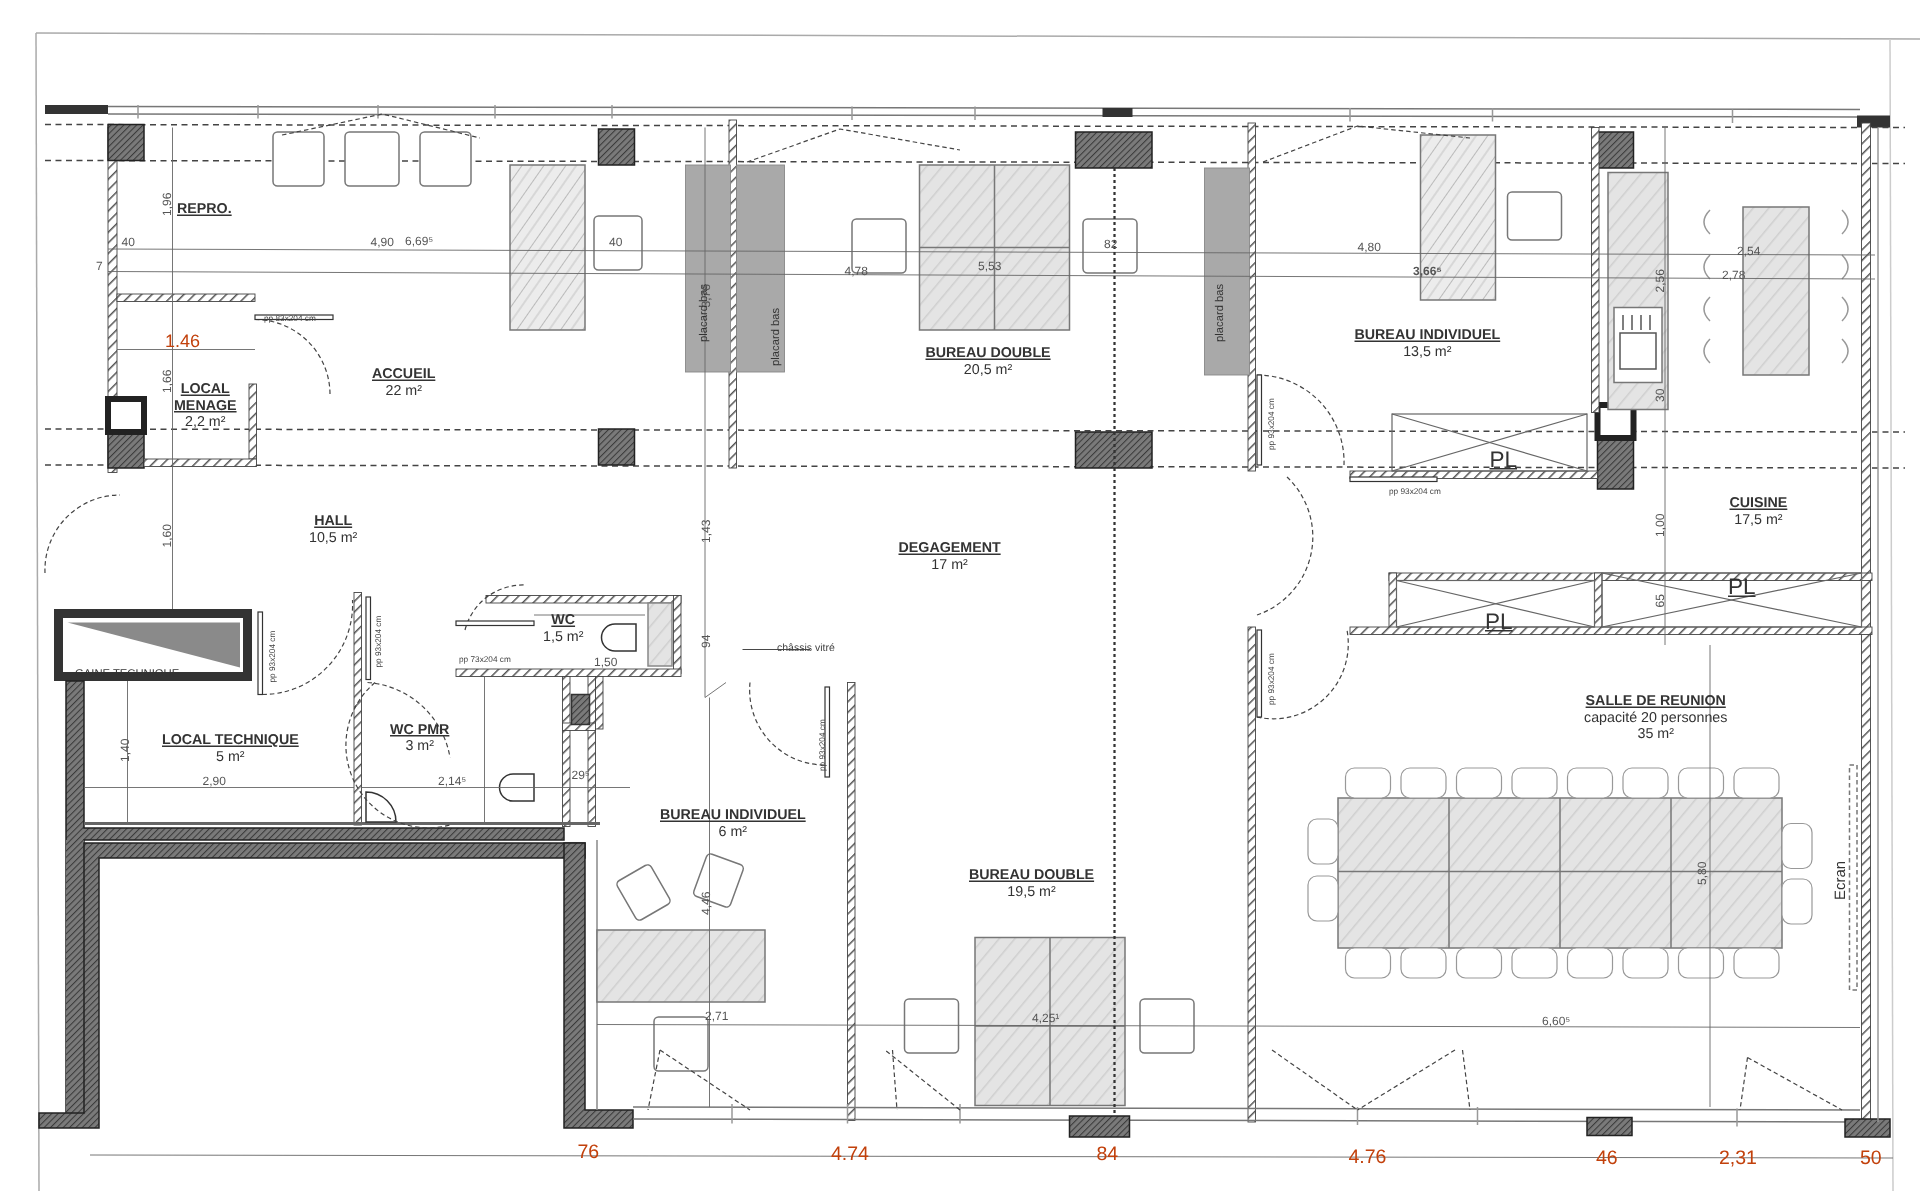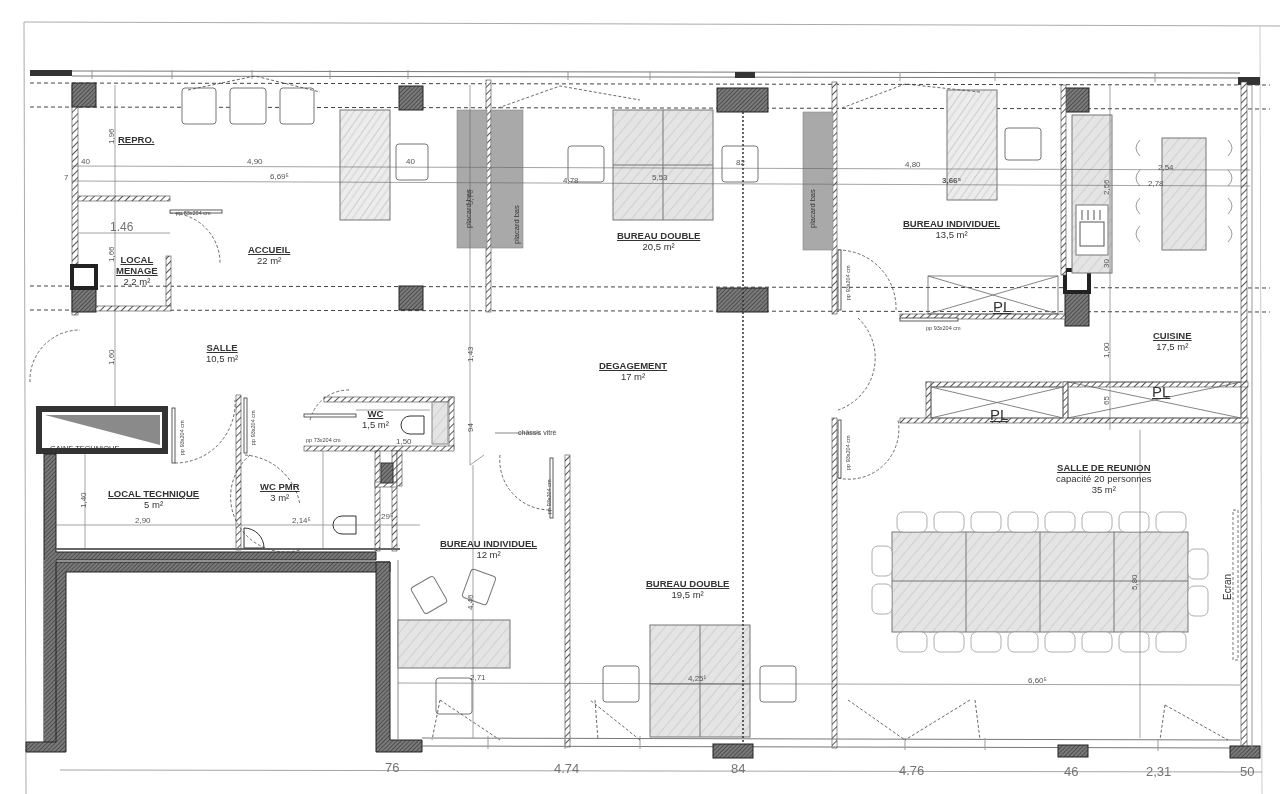--- a/index.html
+++ b/index.html
@@ -4,21 +4,21 @@
 <style>
   html, body { margin:0; padding:0; background:#ffffff; }
   body { width:1280px; height:794px; position:relative; overflow:hidden;
          font-family:"Liberation Sans", sans-serif; color:#222; }
   #plan { position:absolute; left:0; top:0; }
   .lbl { position:absolute; text-align:center; font-size:9.5px; line-height:11px; white-space:nowrap; }
   .lbl .t { font-weight:bold; text-decoration:underline; display:block; color:#333; }
   .lbl .a { display:block; color:#333; }
   .dim { position:absolute; font-size:8px; color:#555; white-space:nowrap; }
   .dimv { position:absolute; font-size:8px; color:#555; white-space:nowrap; transform:rotate(-90deg); transform-origin:left top; }
-  .bdim { position:absolute; font-size:13px; color:#737373; white-space:nowrap; }
+  .bdim { position:absolute; font-size:13px; color:#c2410c; white-space:nowrap; }
   .tiny { position:absolute; font-size:5.5px; color:#444; white-space:nowrap; }
   .tinyv { position:absolute; font-size:5.5px; color:#444; white-space:nowrap; transform:rotate(-90deg); transform-origin:left top; }
   .pl { position:absolute; font-size:15px; color:#333;text-decoration:underline; }
   .plac { position:absolute; font-size:7.5px; color:#333; transform:rotate(-90deg); transform-origin:left top; white-space:nowrap; }
 </style>
 </head>
 <body>
 
 <svg id="plan" width="1280" height="794" viewBox="0 0 1280 794">
   <defs>
@@ -312,21 +312,21 @@
 <div class="lbl" style="left:248px;top:244px;">
   <span class="t">ACCUEIL</span>
   <span class="a">22 m²</span>
 </div>
 <div class="lbl" style="left:116px;top:254px;">
   <span class="t">LOCAL</span>
   <span class="t">MENAGE</span>
   <span class="a">2,2 m²</span>
 </div>
 <div class="lbl" style="left:206px;top:342px;">
-  <span class="t">SALLE</span>
+  <span class="t">HALL</span>
   <span class="a">10,5 m²</span>
 </div>
 <div class="lbl" style="left:50px;top:443px;font-size:7.5px;color:#333;">
   <span>GAINE TECHNIQUE</span>
 </div>
 <div class="lbl" style="left:108px;top:488px;">
   <span class="t">LOCAL TECHNIQUE</span>
   <span class="a">5 m²</span>
 </div>
 <div class="lbl" style="left:362px;top:408px;">
@@ -353,21 +353,21 @@
   <span class="t">CUISINE</span>
   <span class="a">17,5 m²</span>
 </div>
 <div class="lbl" style="left:1056px;top:462px;">
   <span class="t">SALLE DE REUNION</span>
   <span class="a">capacité 20 personnes</span>
   <span class="a">35 m²</span>
 </div>
 <div class="lbl" style="left:440px;top:538px;">
   <span class="t">BUREAU INDIVIDUEL</span>
-  <span class="a">12 m²</span>
+  <span class="a">6 m²</span>
 </div>
 <div class="lbl" style="left:646px;top:578px;">
   <span class="t">BUREAU DOUBLE</span>
   <span class="a">19,5 m²</span>
 </div>
 
 <div class="pl" style="left:993px;top:298px;">PL</div>
 <div class="pl" style="left:990px;top:406px;">PL</div>
 <div class="pl" style="left:1152px;top:383px;">PL</div>
 
@@ -385,21 +385,21 @@
 <div class="tinyv" style="left:546px;top:514px;">pp 93x204 cm</div>
 <div class="tinyv" style="left:845px;top:300px;">pp 93x204 cm</div>
 <div class="tinyv" style="left:845px;top:470px;">pp 93x204 cm</div>
 
 <div class="dimv" style="left:107px;top:144px;">1,96</div>
 <div class="bdim" style="left:110px;top:220px;font-size:12px;">1.46</div>
 <div class="dimv" style="left:107px;top:262px;">1,66</div>
 <div class="dimv" style="left:107px;top:365px;">1,60</div>
 <div class="dimv" style="left:79px;top:508px;">1,40</div>
 <div class="dim" style="left:247px;top:157px;">4,90</div>
-<div class="dim" style="left:270px;top:172px;">6,69⁵</div>
+<div class="dim" style="left:270px;top:156px;">6,69⁵</div>
 <div class="dim" style="left:81px;top:157px;">40</div>
 <div class="dim" style="left:406px;top:157px;">40</div>
 <div class="dim" style="left:64px;top:173px;">7</div>
 <div class="dim" style="left:563px;top:158px;margin-top:18px;">4,78</div>
 <div class="dim" style="left:652px;top:173px;">5,53</div>
 <div class="dim" style="left:736px;top:158px;">82</div>
 <div class="dimv" style="left:466px;top:205px;">3,76</div>
 <div class="dim" style="left:905px;top:160px;">4,80</div>
 <div class="dim" style="left:942px;top:176px;font-weight:bold;">3,66⁵</div>
 <div class="dim" style="left:1158px;top:163px;">2,54</div>

